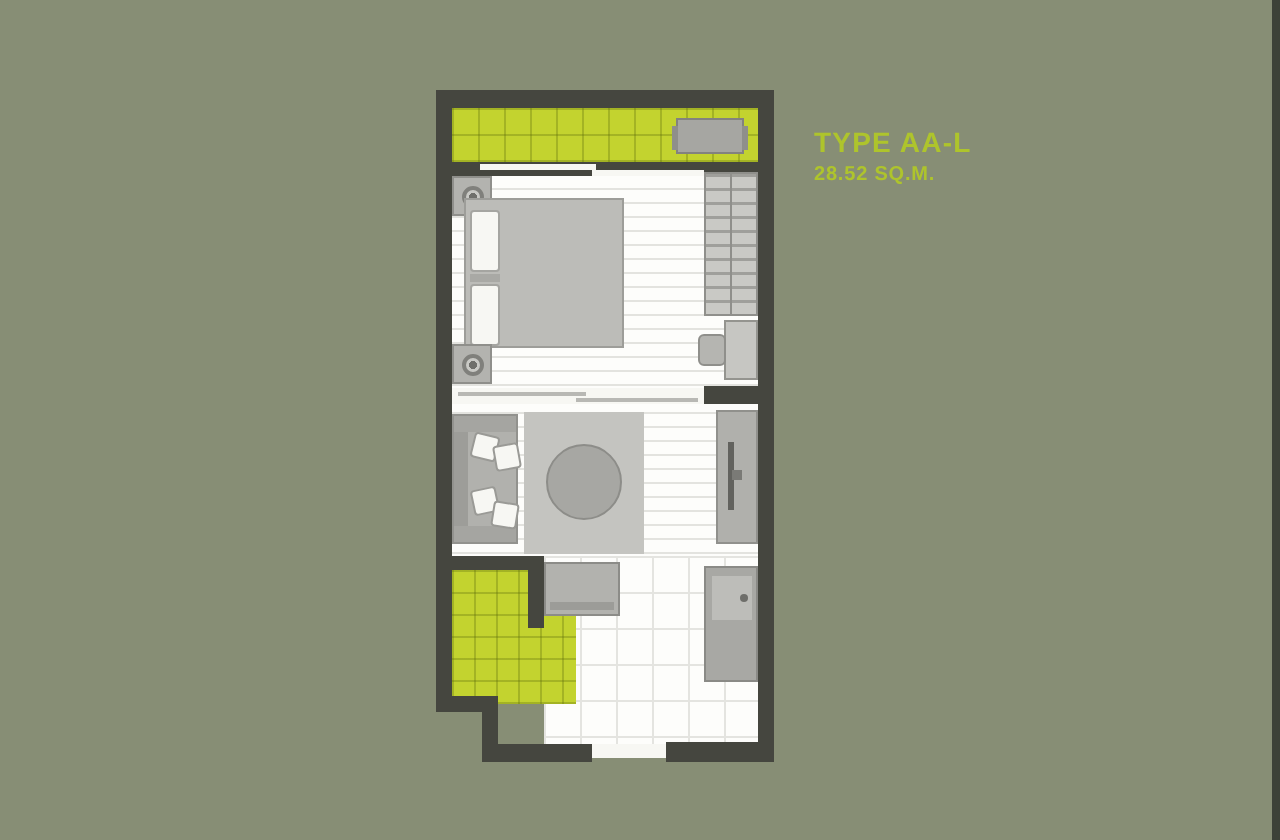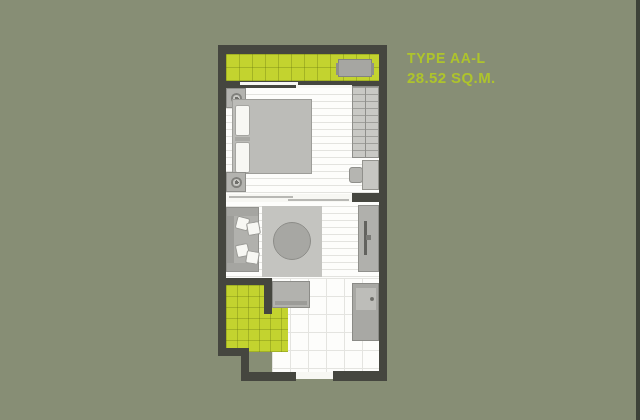--- a/index.html
+++ b/index.html
@@ -6,23 +6,23 @@
     --background:#878e75; --accent:#c3d32f; --accent-deep:#aabc29;
     --text-green:#aec42c; --wall:#45463f; --floor:#fdfdfb;
     --plank-line:#e3e3df; --tile-line:#e4e4e0; --fur:#bcbcb8;
     --fur-dark:#a2a29e; --fur-border:#93938f; --rug:#c4c4c0;
     --white-soft:#f7f7f3; --edge:#3d4238;
   }
   *{margin:0;padding:0;box-sizing:border-box;}
   html,body{width:640px;height:420px;overflow:hidden;}
   body{background:var(--background);font-family:"Liberation Sans",sans-serif;position:relative;}
 
-  .title-block{position:absolute;left:407px;top:50px;color:var(--text-green);}
+  .title-block{position:absolute;left:407px;top:63px;color:var(--text-green);}
   .title-block .t1{display:block;font-size:14px;font-weight:700;letter-spacing:.6px;}
-  .title-block .t2{display:block;font-size:15px;font-weight:700;letter-spacing:.4px;margin-top:3px;}
+  .title-block .t2{display:block;font-size:10px;font-weight:700;letter-spacing:.4px;margin-top:3px;}
 
   .edge-strip{position:absolute;right:0;top:0;width:4px;height:420px;background:var(--edge);}
 
   .plan{position:absolute;left:218px;top:45px;width:169px;height:336px;}
   .plan div{position:absolute;}
 
   .w{background:var(--wall);}
   
   .balcony{left:8px;top:9px;width:153px;height:27px;background:var(--accent);
     background-image:repeating-linear-gradient(to right,rgba(90,105,10,.30) 0 1px,transparent 1px 13px),

